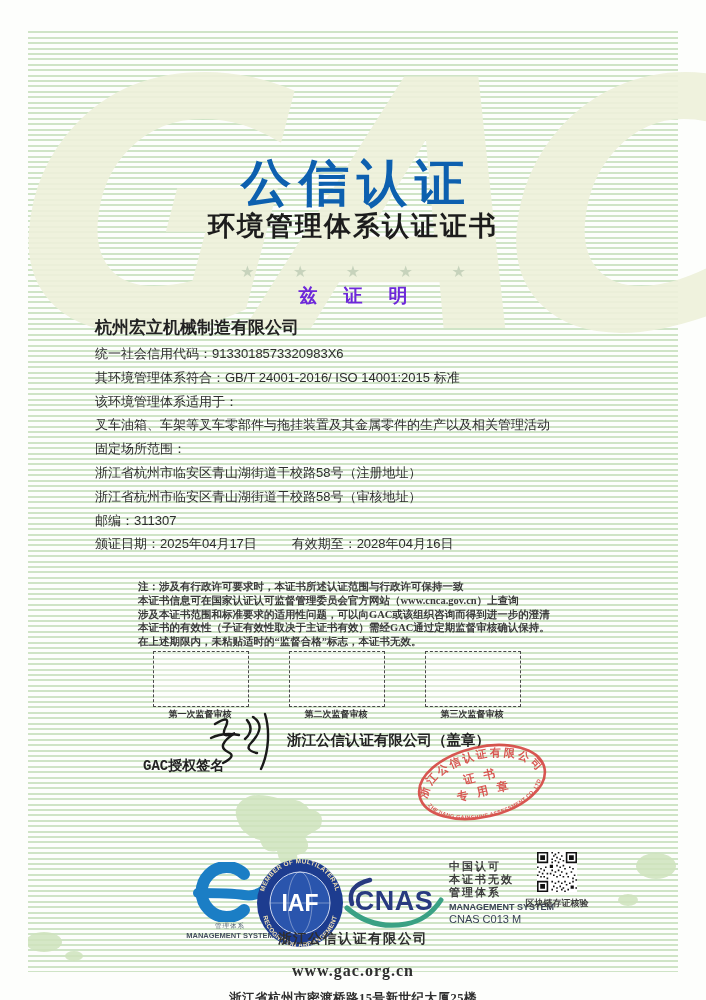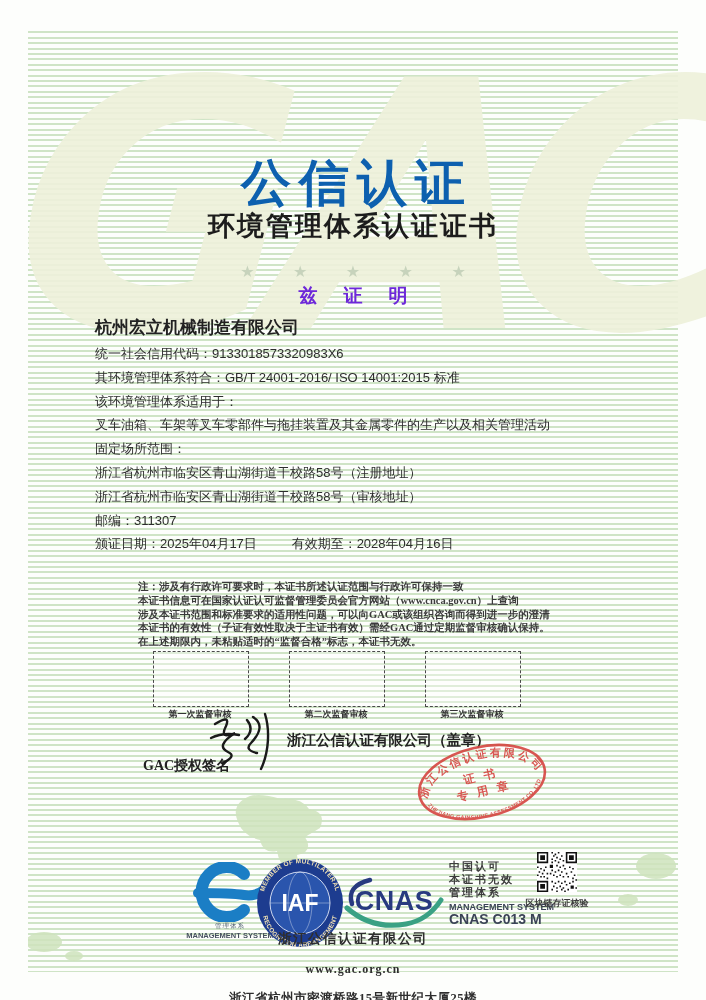--- a/index.html
+++ b/index.html
@@ -32,47 +32,47 @@
   .notes{position:absolute;top:580px;left:123px;width:470px;
         font-family:"Liberation Serif",serif;font-weight:bold;font-size:10.5px;
         line-height:13.8px;color:#3a3a3a;}
   .notes div{white-space:nowrap;margin-left:15px;}
 
   .supbox{position:absolute;top:651px;width:94px;height:54px;border:1.3px dashed #4a4a4a;
         background:rgba(255,255,255,0.35);}
   .suplabel{position:absolute;top:708px;width:100px;text-align:center;font-size:9px;
         font-family:"Liberation Serif",serif;font-weight:bold;color:#333;}
 
-  .sig-label{position:absolute;top:757px;left:143px;font-family:Liberation Serif, serif;
+  .sig-label{position:absolute;top:757px;left:143px;font-family:Liberation Mono, monospace;
         font-weight:bold;font-size:14px;color:#222;}
   .sig-svg{position:absolute;top:708px;left:205px;}
   .sig-company{position:absolute;top:731px;left:287px;font-family:"Liberation Serif",serif;
         font-weight:bold;font-size:14.5px;color:#222;}
   .seal-svg{position:absolute;top:734px;left:404px;}
 
   .logo-e{position:absolute;top:862px;left:186px;}
   .logo-e-cap{position:absolute;top:922px;left:160px;width:140px;text-align:center;color:#5a6a78;}
   .logo-e-cap .cn{font-size:6.5px;letter-spacing:1px;}
   .logo-e-cap .en{font-size:7.5px;font-weight:bold;color:#46505e;}
   .logo-iaf{position:absolute;top:858px;left:256px;}
   .logo-cnas{position:absolute;top:874px;left:344px;}
   .accred{position:absolute;top:860px;left:449px;}
   .accred .cn{font-family:"Liberation Serif",serif;font-weight:bold;font-size:11px;
         letter-spacing:2px;line-height:13px;color:#3d3d3d;}
   .accred .en{font-size:9px;font-weight:bold;color:#3a4356;line-height:12px;margin-top:2px;}
-  .accred .code{font-size:14px;font-weight:bold;color:#3a4356;line-height:12px;}
+  .accred .code{font-size:11px;font-weight:normal;color:#3a4356;line-height:12px;}
   .qr{position:absolute;top:852px;left:537px;}
   .qr-label{position:absolute;top:897px;left:509px;width:96px;text-align:center;
         font-family:"Liberation Serif",serif;font-weight:bold;font-size:9px;color:#3d3d3d;}
 
   .footer{position:absolute;left:0;right:0;text-align:center;
         font-family:"Liberation Serif",serif;font-weight:bold;color:#2e2e2e;}
   .f1{top:930px;font-size:13.5px;letter-spacing:1.5px;}
   .f2{top:946px;font-size:12.5px;letter-spacing:.5px;margin-top:44px;}
-  .f3{top:962px;font-size:12px;letter-spacing:1px;}
+  .f3{top:962px;font-size:16px;letter-spacing:1px;}
 </style>
 </head>
 <body>
 
 <div class="page">
   <div class="stripes"></div>
   <div class="watermark">GAC</div>
 
   <svg class="mapwm" width="650" height="212" viewBox="0 0 650 212">
     <g fill="#cfe3bd" opacity="0.85">

